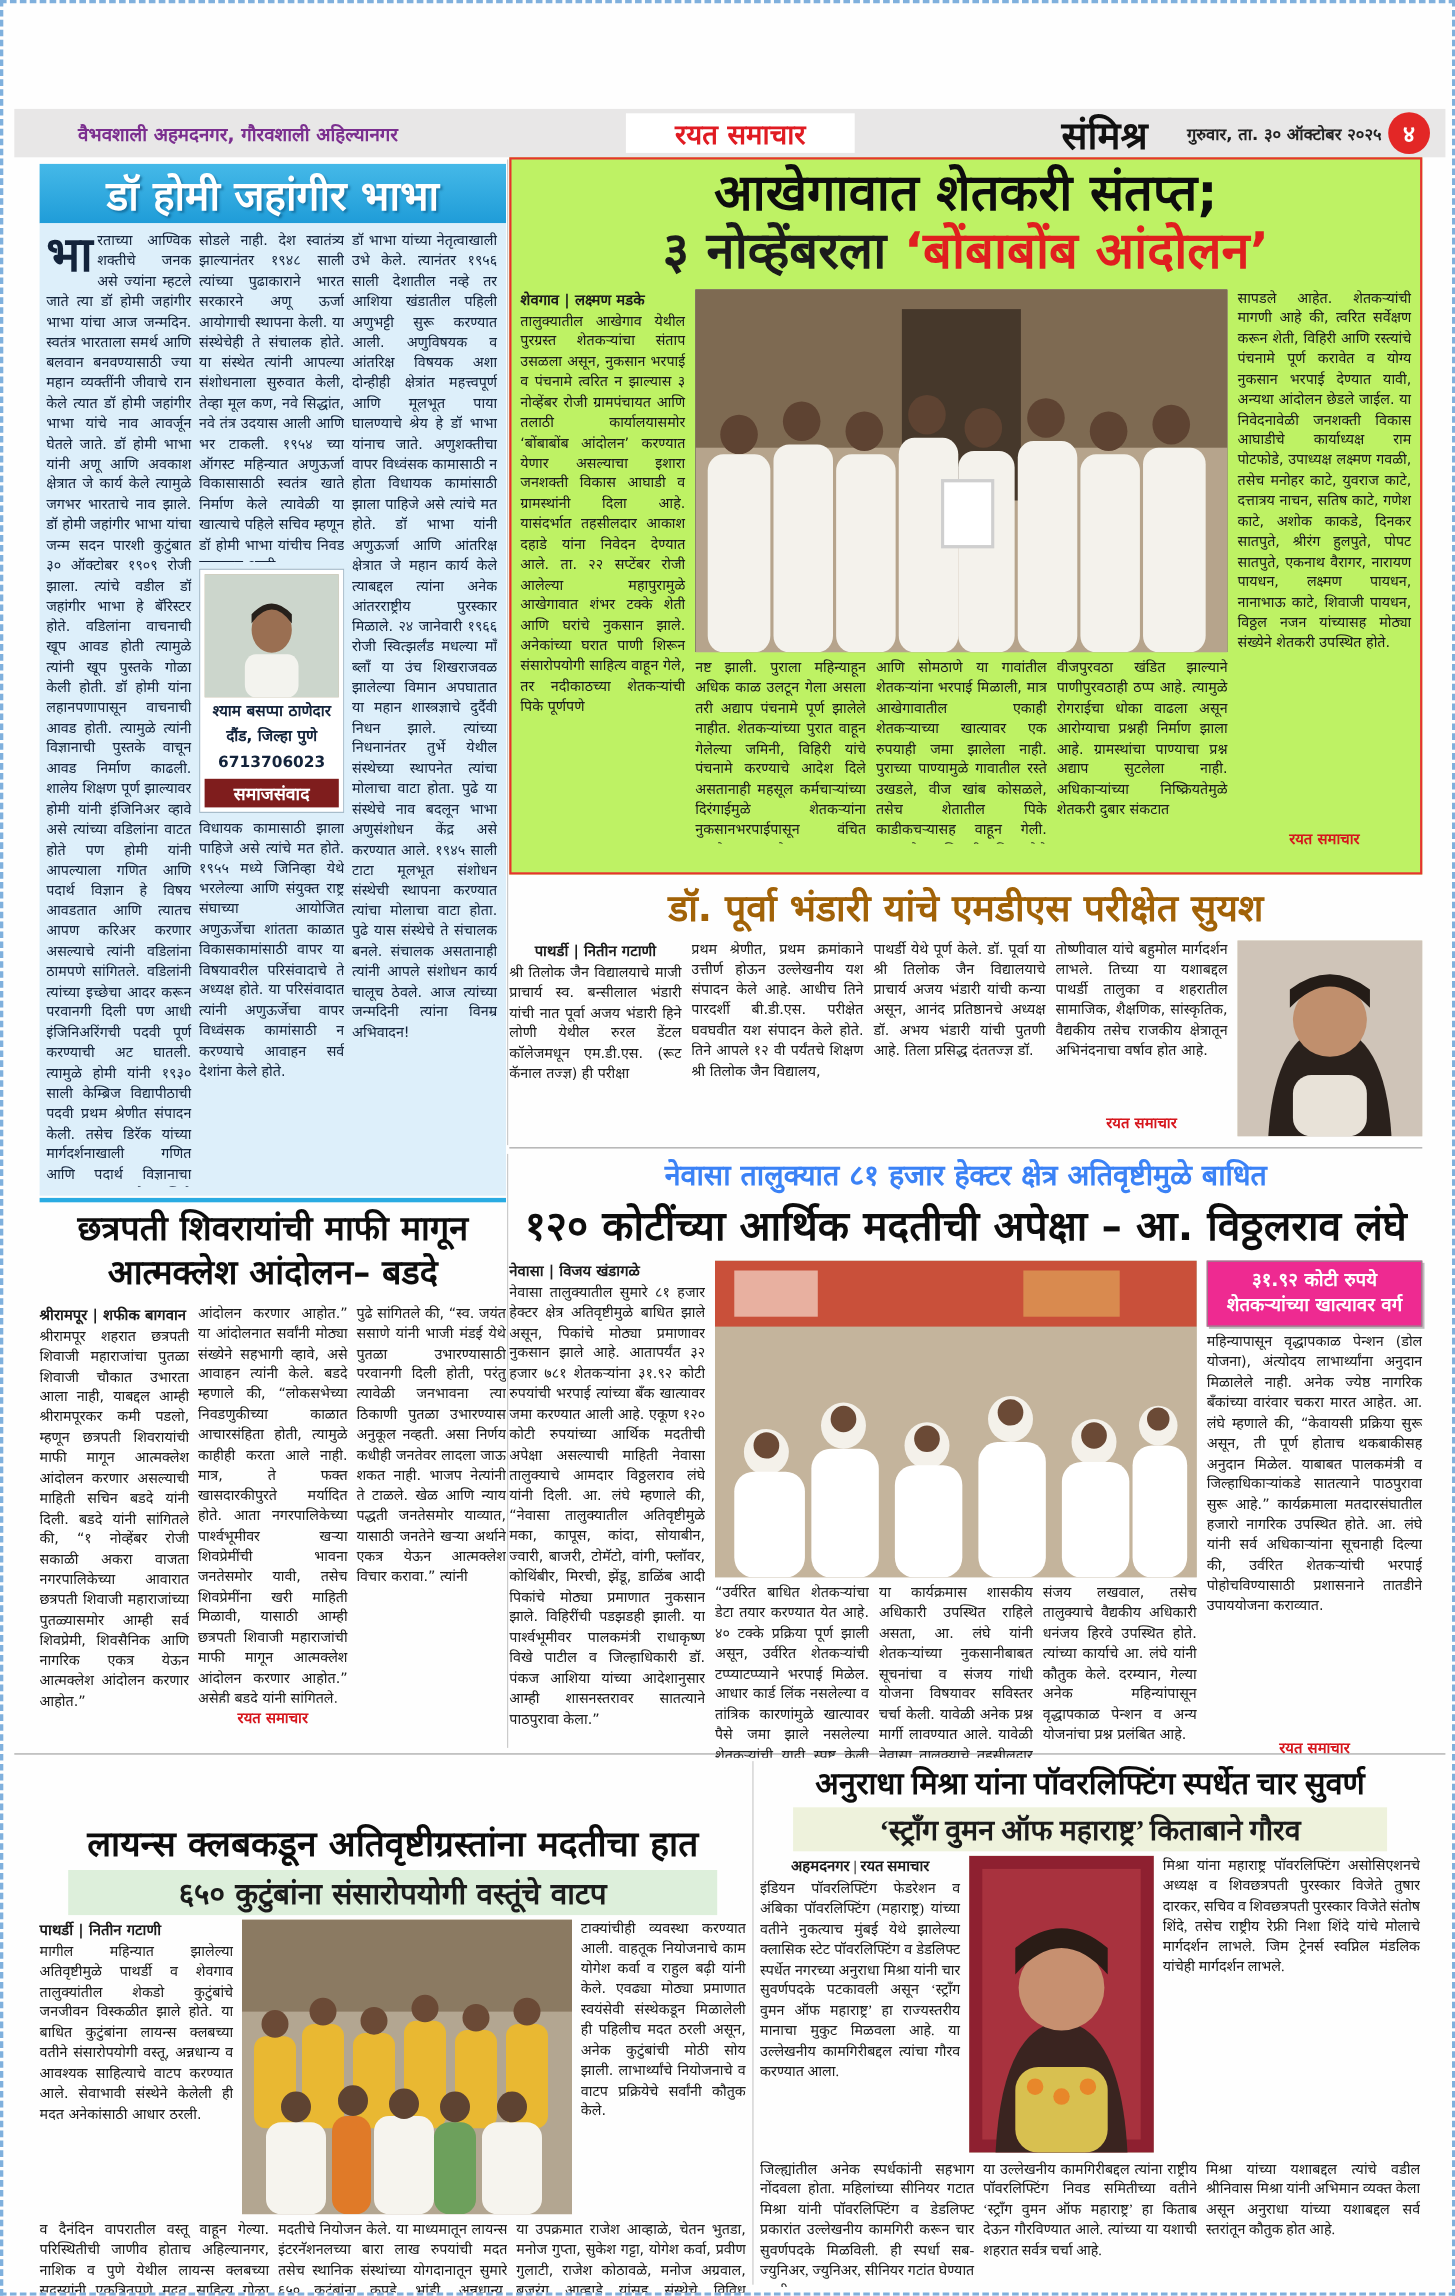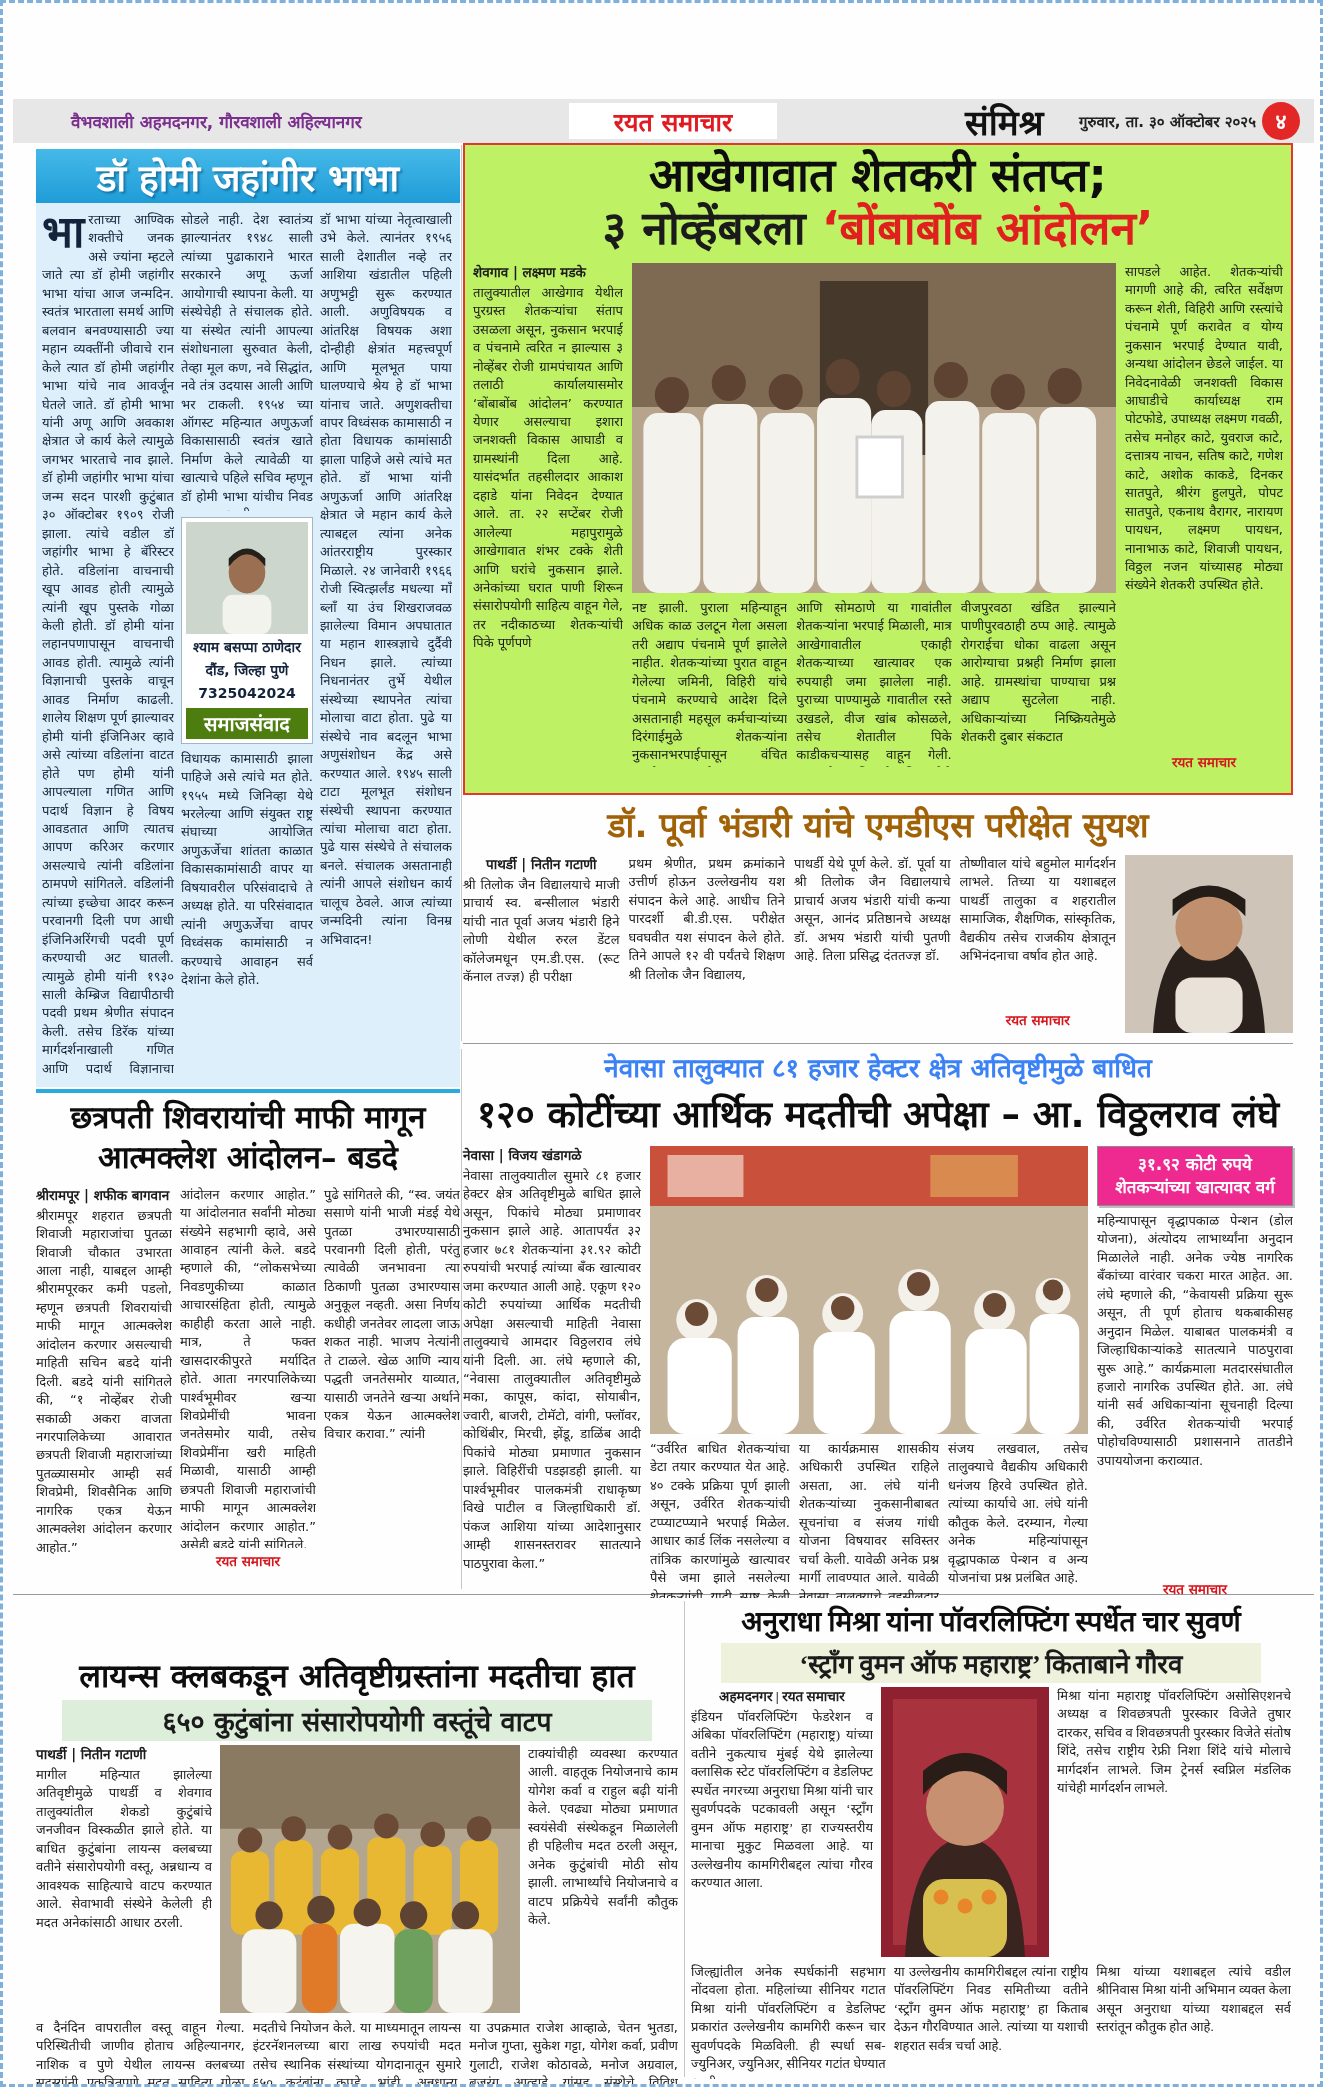--- a/index.html
+++ b/index.html
@@ -29,21 +29,21 @@
   .art1{position:absolute;left:33px;top:146px;width:424px;}
   .art1-title{height:54px;background:linear-gradient(180deg,#45b9e8 0%,#1f9cd8 100%);color:#fff;
         font-size:37px;font-weight:bold;display:flex;align-items:center;justify-content:center;
         text-shadow:2px 2px 2px rgba(0,60,100,.45);}
   .art1-body{background:#ddeffa;height:884px;box-sizing:border-box;padding:8px 6px;display:flex;gap:7px;color:#13233b;}
   .art1-col{width:132px;overflow:hidden;}
   .dropcap{float:left;font-size:44px;line-height:.85;font-weight:bold;padding:2px 4px 0 0;color:#13233b;}
   .a1seg{overflow:hidden;}
   .photocard{background:#fff;border:1px solid #9fb6c6;padding:4px;margin:6px 0;}
   .photocard .cap{font-size:14px;font-weight:bold;text-align:center;line-height:1.35;margin-top:4px;color:#13233b;}
-  .badge{background:#4d7c0f;color:#fff;font-weight:bold;font-size:20px;text-align:center;padding:2px 4px;margin-top:5px;}
+  .badge{background:#7f1d1d;color:#fff;font-weight:bold;font-size:16px;text-align:center;padding:2px 4px;margin-top:5px;}
   .art1-rule{height:4px;background:#29abe2;margin-top:2px;}
   
   .art2{position:absolute;left:460px;top:140px;width:830px;height:652px;box-sizing:border-box;
         border:2px solid #e6342e;background:#bef264;padding:4px 8px;}
   .art2 .h1{font-size:46px;font-weight:bold;text-align:center;line-height:1.15;color:#0d0d0d;}
   .art2 .h2{font-size:46px;font-weight:bold;text-align:center;line-height:1.15;}
   .art2 .h2 .red{color:#e01f1f;}
   .art2-row{display:flex;gap:9px;margin-top:8px;}
   .a2-left{width:150px;height:508px;}
   .a2-mid{flex:1;}
@@ -129,21 +129,21 @@
           <div class="ph" style="height:112px;">
             <svg viewBox="0 0 100 80" preserveAspectRatio="none">
               <rect width="100" height="80" fill="#ccd6cc"></rect>
               <rect x="30" y="52" width="40" height="28" rx="8" fill="#f3f3ee"></rect>
               <circle cx="50" cy="36" r="15" fill="#9a6f52"></circle>
               <path d="M35 32 Q50 14 65 32 L65 26 Q50 12 35 26 Z" fill="#26201b"></path>
             </svg>
           </div>
           <div class="cap">श्याम बसप्पा ठाणेदार</div>
           <div class="cap">दौंड, जिल्हा पुणे</div>
-          <div class="cap">7325042024</div>
+          <div class="cap">6713706023</div>
           <div class="badge">समाजसंवाद</div>
         </div>
         <div class="a1seg bodytxt" style="height:262px;">विधायक कामासाठी झाला पाहिजे असे त्यांचे मत होते. १९५५ मध्ये जिनिव्हा येथे भरलेल्या आणि संयुक्त राष्ट्र संघाच्या आयोजित अणुऊर्जेचा शांतता काळात विकासकामांसाठी वापर या विषयावरील परिसंवादाचे ते अध्यक्ष होते. या परिसंवादात त्यांनी अणुऊर्जेचा वापर विध्वंसक कामांसाठी न करण्याचे आवाहन सर्व देशांना केले होते.</div>
       </div>
       <div class="art1-col bodytxt">डॉ भाभा यांच्या नेतृत्वाखाली उभे केले. त्यानंतर १९५६ साली देशातील नव्हे तर आशिया खंडातील पहिली अणुभट्टी सुरू करण्यात आली. अणुविषयक व आंतरिक्ष विषयक अशा दोन्हीही क्षेत्रांत महत्त्वपूर्ण आणि मूलभूत पाया घालण्याचे श्रेय हे डॉ भाभा यांनाच जाते. अणुशक्तीचा वापर विध्वंसक कामासाठी न होता विधायक कामांसाठी झाला पाहिजे असे त्यांचे मत होते. डॉ भाभा यांनी अणुऊर्जा आणि आंतरिक्ष क्षेत्रात जे महान कार्य केले त्याबद्दल त्यांना अनेक आंतरराष्ट्रीय पुरस्कार मिळाले. २४ जानेवारी १९६६ रोजी स्वित्झर्लंड मधल्या माँ ब्लाँ या उंच शिखराजवळ झालेल्या विमान अपघातात या महान शास्त्रज्ञाचे दुर्दैवी निधन झाले. त्यांच्या निधनानंतर तुर्भे येथील संस्थेच्या स्थापनेत त्यांचा मोलाचा वाटा होता. पुढे या संस्थेचे नाव बदलून भाभा अणुसंशोधन केंद्र असे करण्यात आले. १९४५ साली टाटा मूलभूत संशोधन संस्थेची स्थापना करण्यात त्यांचा मोलाचा वाटा होता. पुढे यास संस्थेचे ते संचालक बनले. संचालक असतानाही त्यांनी आपले संशोधन कार्य चालूच ठेवले. आज त्यांच्या जन्मदिनी त्यांना विनम्र अभिवादन!</div>
     </div>
     <div class="art1-rule"></div>
   </section>
 
   <section class="art2">

